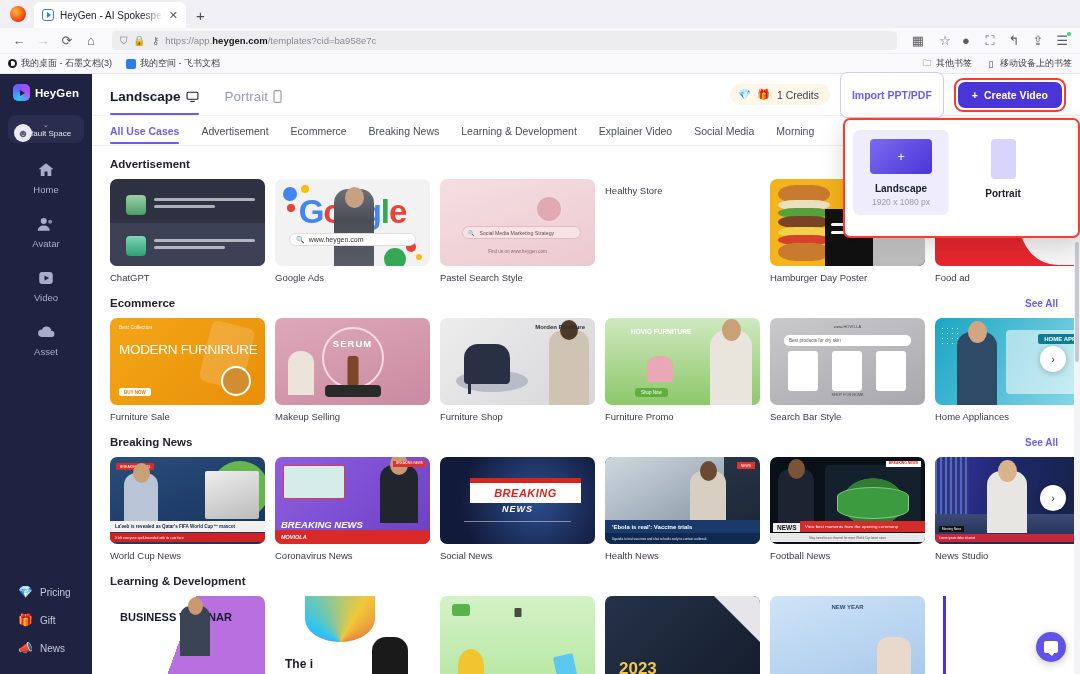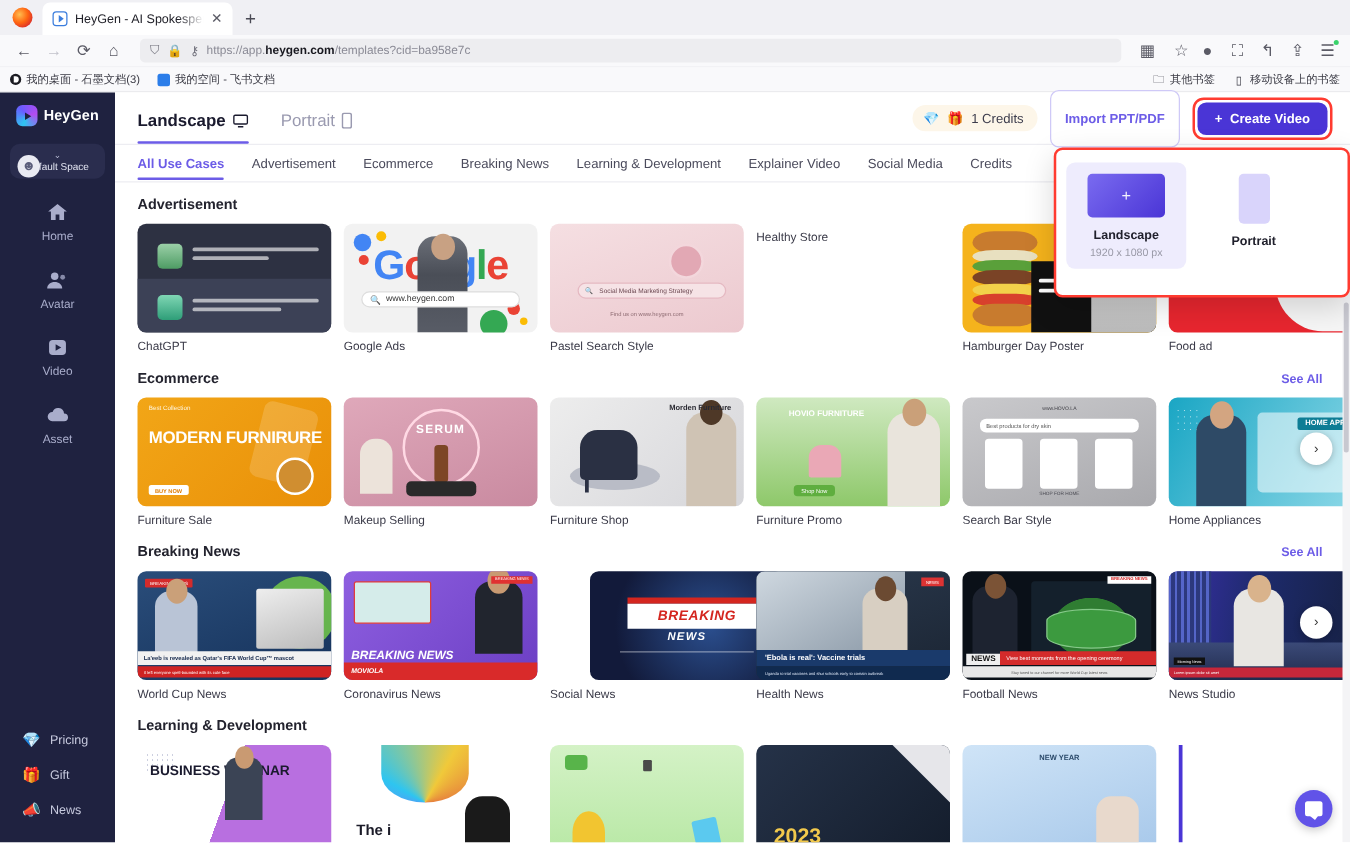--- a/index.html
+++ b/index.html
@@ -243,21 +243,21 @@
   .t-burger .layer { position:absolute;left:0;right:0;border-radius:40%/60%; }
   .t-burger .panel { position:absolute;right:0;top:30px;width:100px;height:57px;background:#111; }
   .t-burger .ppic { position:absolute;right:0;top:0;width:52px;height:57px;background:linear-gradient(180deg,#ddd,#bbb); }
   .t-burger .ptxt { position:absolute;left:6px;top:14px;width:38px;height:3px;background:#fff;border-radius:2px; }
 
   .t-foodad { background:#e8262f; }
   .t-foodad .w { position:absolute;right:-6px;top:6px;width:76px;height:80px;border-radius:50% 0 0 50%;background:#f6f6f6; }
   .t-foodad .ln { position:absolute;left:8px;height:2.4px;background:rgba(255,255,255,.85);border-radius:2px; }
 
   .t-furn { background: linear-gradient(135deg,#f2a617,#e98f08); }
-  .t-furn .big { position:absolute;left:9px;top:25px;font-size:13.5px;font-weight:700;color:#fff;line-height:1.05;letter-spacing:-.3px; }
+  .t-furn .big { position:absolute;left:9px;top:25px;font-size:13.5px;font-weight:400;color:#fff;line-height:1.05;letter-spacing:-.3px; }
   .t-furn .sm { position:absolute;left:9px;top:6px;font-size:5px;color:#fff6e0; }
   .t-furn .av2 { position:absolute;right:14px;bottom:9px;width:30px;height:30px;border-radius:50%;background:#d08e30;border:2px solid #fff; }
   .t-furn .bt { position:absolute;left:9px;bottom:9px;background:#fff;color:#e07c00;font-size:4.5px;padding:1.5px 5px;border-radius:2px;font-weight:700; }
   .t-furn .phone { position:absolute;right:16px;top:6px;width:44px;height:62px;border-radius:7px;background:rgba(255,255,255,.16);transform:rotate(14deg); }
 
   .t-makeup { background: linear-gradient(160deg,#dfa8ba 0%, #c98aa0 100%); }
   .ring { position:absolute;left:50%;top:9px;transform:translateX(-50%);width:62px;height:62px;border-radius:50%;border:2px solid #ffd9e4; }
   .bottle { position:absolute;left:50%;top:38px;transform:translateX(-50%);width:11px;height:30px;border-radius:3px;background:#7d4626; }
   .podium { position:absolute;left:50%;bottom:8px;transform:translateX(-50%);width:56px;height:12px;border-radius:4px;background:#2a2a2a; }
   .mk-h { position:absolute;left:0;right:0;top:20px;text-align:center;color:#fff;font-size:9.5px;font-weight:700;letter-spacing:1px; }
@@ -301,21 +301,21 @@
   .t-wc .ticker { position:absolute;left:0;right:0;bottom:2px;height:9px;background:#cf2323;color:#fff;font-size:3.3px;display:flex;align-items:center;padding-left:5px; }
 
   .t-corona { background: linear-gradient(135deg,#8e5fe0,#6c3fc4); }
   .t-corona .inset { position:absolute;left:8px;top:8px;width:62px;height:34px;background:#d5ecea;border:1.5px solid #e23b3b;border-radius:2px; }
   .t-corona .anc { position:absolute;right:12px;top:8px;width:38px;height:58px;background:#21252e;border-radius:13px 13px 0 0; }
   .t-corona .anc::before{content:"";position:absolute;left:10px;top:-11px;width:18px;height:21px;border-radius:50%;background:#c89a72;}
   .t-corona .bn { position:absolute;left:0;right:0;bottom:14px;font-size:9.5px;font-style:italic;font-weight:800;color:#fff;padding-left:6px; }
   .t-corona .red { position:absolute;left:0;right:0;bottom:0;height:14px;background:#d92a2a;color:#fff;font-size:5.5px;font-style:italic;font-weight:700;display:flex;align-items:center;padding-left:6px; }
   .t-corona .brk { position:absolute;right:4px;top:4px;background:#e03131;color:#fff;font-size:3.2px;text-align:center;padding:1px 3px;line-height:1.2; }
 
-  .t-social { background: radial-gradient(circle at 62% 50%, #2b4f8f 0%, #121a3a 72%); margin-left: 32px; }
+  .t-social { background: radial-gradient(circle at 62% 50%, #2b4f8f 0%, #121a3a 72%); }
   .t-social .band { position:absolute;left:30px;right:14px;top:26px;height:20px;background:#fff;display:flex;align-items:center;justify-content:center;font-size:11px;font-weight:800;color:#d4261f;font-style:italic;letter-spacing:.5px; }
   .t-social .redbar { position:absolute;left:30px;right:14px;top:21px;height:5px;background:#d4261f; }
   .t-social .news2 { position:absolute;left:0;right:0;top:47px;text-align:center;color:#fff;font-size:9px;font-weight:800;font-style:italic;letter-spacing:1px; }
   .t-social .rule { position:absolute;left:24px;right:24px;top:64px;height:1px;background:rgba(255,255,255,.45); }
 
   .t-health { background: linear-gradient(160deg,#2b3a4f,#1b2533); }
   .t-health .lab { position:absolute;left:0;top:0;right:36px;bottom:24px;background:linear-gradient(150deg,#cfd8e0,#8c9aa8); }
   .t-health .sci { position:absolute;right:34px;top:14px;width:36px;height:56px;background:#d8cfc2;border-radius:12px 12px 0 0; }
   .t-health .sci::before{content:"";position:absolute;left:10px;top:-10px;width:17px;height:20px;border-radius:50%;background:#6b4a32;}
   .t-health .tagn { position:absolute;right:5px;top:5px;background:#d33;color:#fff;font-size:3.4px;padding:1.5px 4px; }
@@ -573,21 +573,21 @@
       </div>
 
       <div class="cats">
         <div class="cat active">All Use Cases</div>
         <div class="cat">Advertisement</div>
         <div class="cat">Ecommerce</div>
         <div class="cat">Breaking News</div>
         <div class="cat">Learning &amp; Development</div>
         <div class="cat">Explainer Video</div>
         <div class="cat">Social Media</div>
-        <div class="cat">Credits</div>
+        <div class="cat">Morning</div>
       </div>
 
       <div class="content">
 
         <div class="sect-head">
           <div class="sect-title">Advertisement</div>
         </div>
         <div class="row">
 
           <div class="card">

